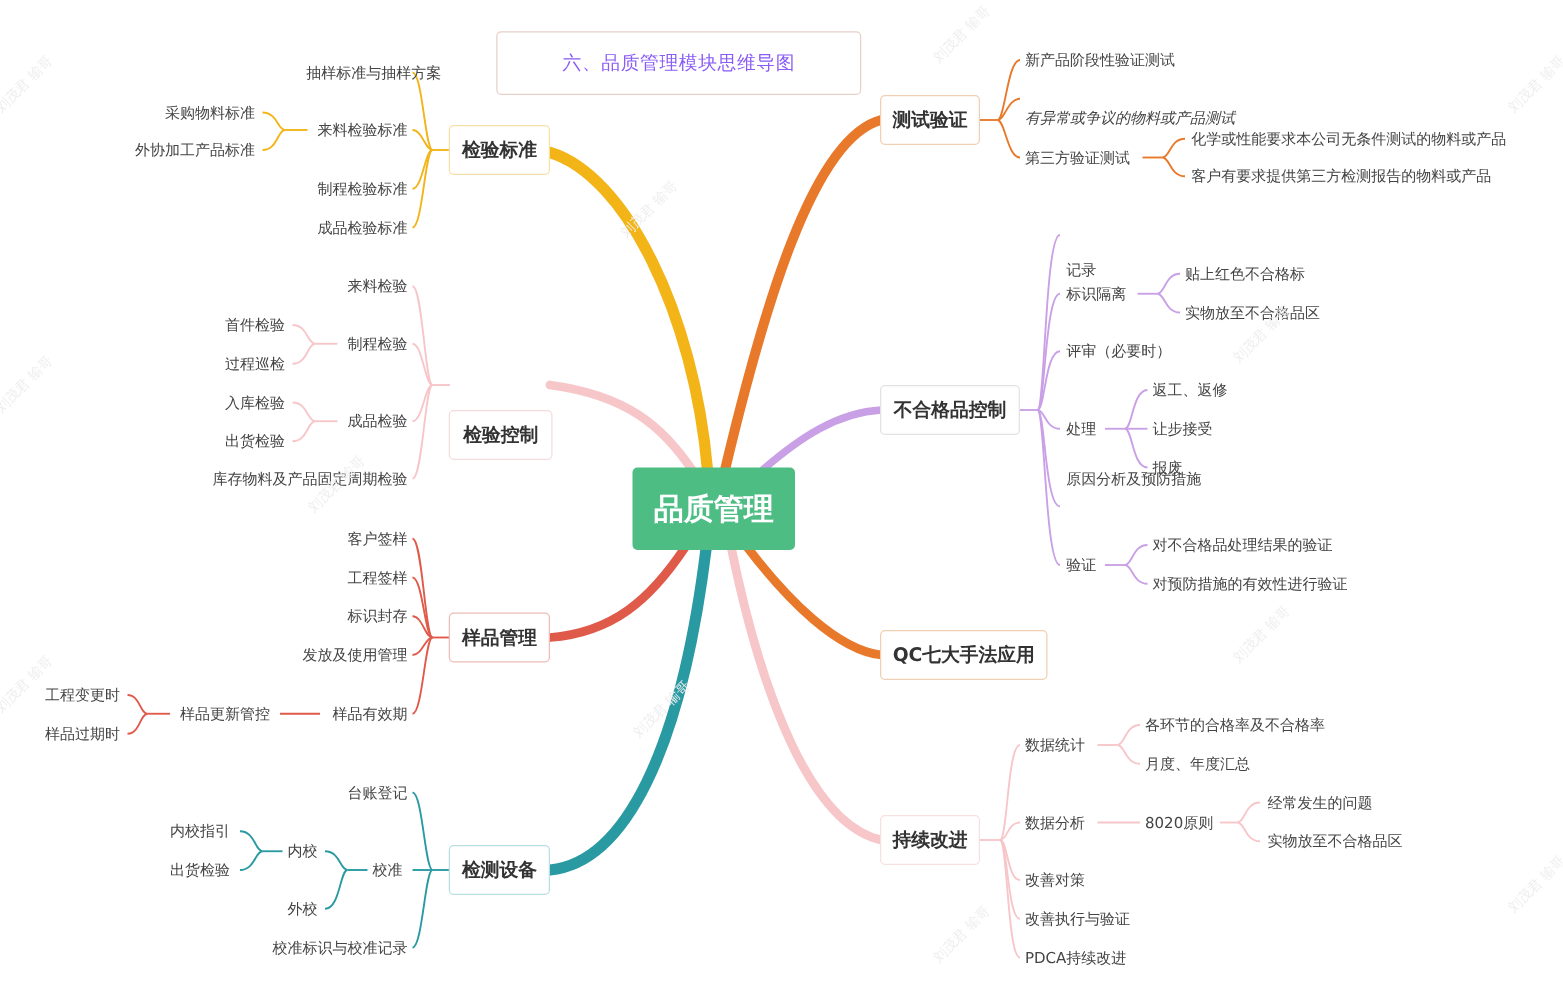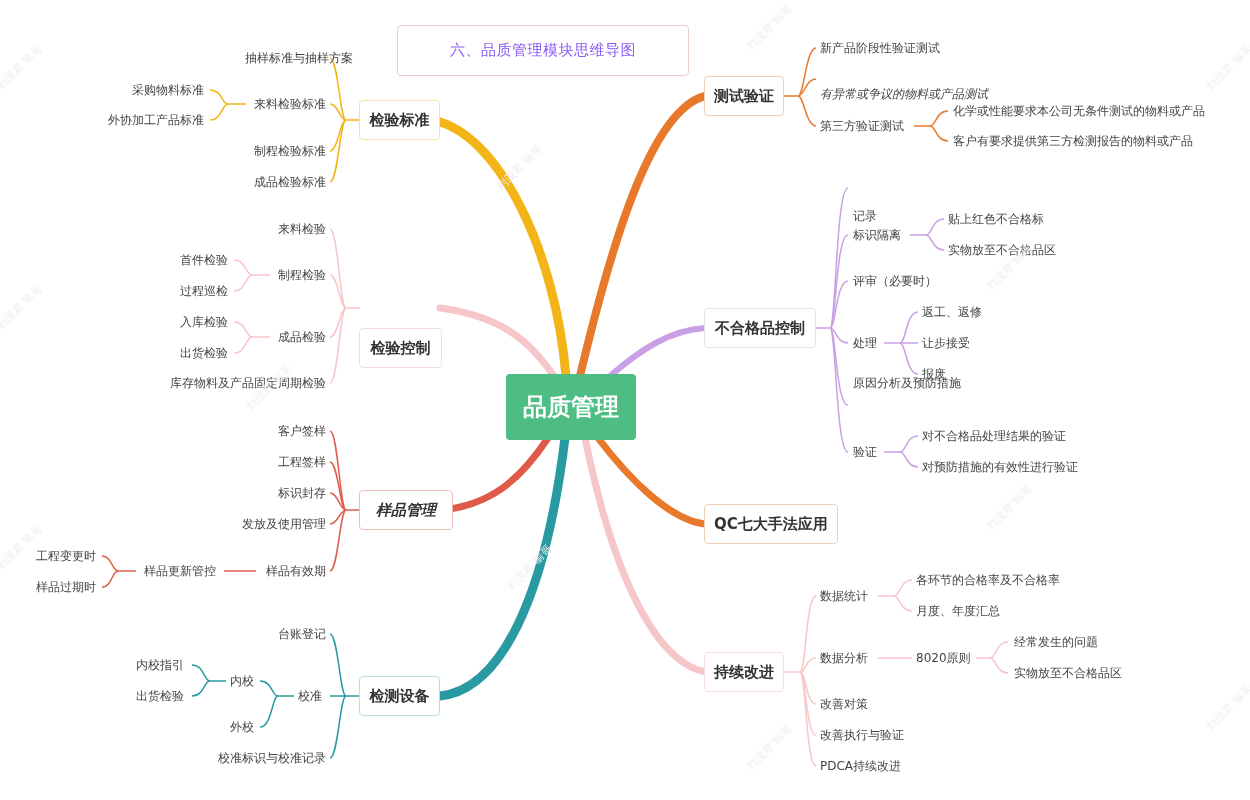--- a/index.html
+++ b/index.html
@@ -141,21 +141,21 @@
 <div class="root">
   <span>品质管理</span>
 </div>
 
 <div class="main" style="left:359px;top:100px;width:81px;border-color:#f4e0a8;">
   <span>检验标准</span>
 </div>
 <div class="main" style="left:359px;top:288px;width:83px;border-color:#f5dcdc;margin-top:40px;">
   <span>检验控制</span>
 </div>
-<div class="main" style="left:359px;top:490px;width:94px;border-color:#ebbdb6;font-style:italic;">
+<div class="main" style="left:359px;top:490px;width:81px;border-color:#ebbdb6;">
   <span>样品管理</span>
 </div>
 <div class="main" style="left:359px;top:676px;width:81px;border-color:#b9dfe2;">
   <span>检测设备</span>
 </div>
 
 <div class="main" style="left:704px;top:76px;width:80px;border-color:#f0cfb2;">
   <span>测试验证</span>
 </div>
 <div class="main" style="left:704px;top:504px;width:134px;border-color:#f0cfb2;">

